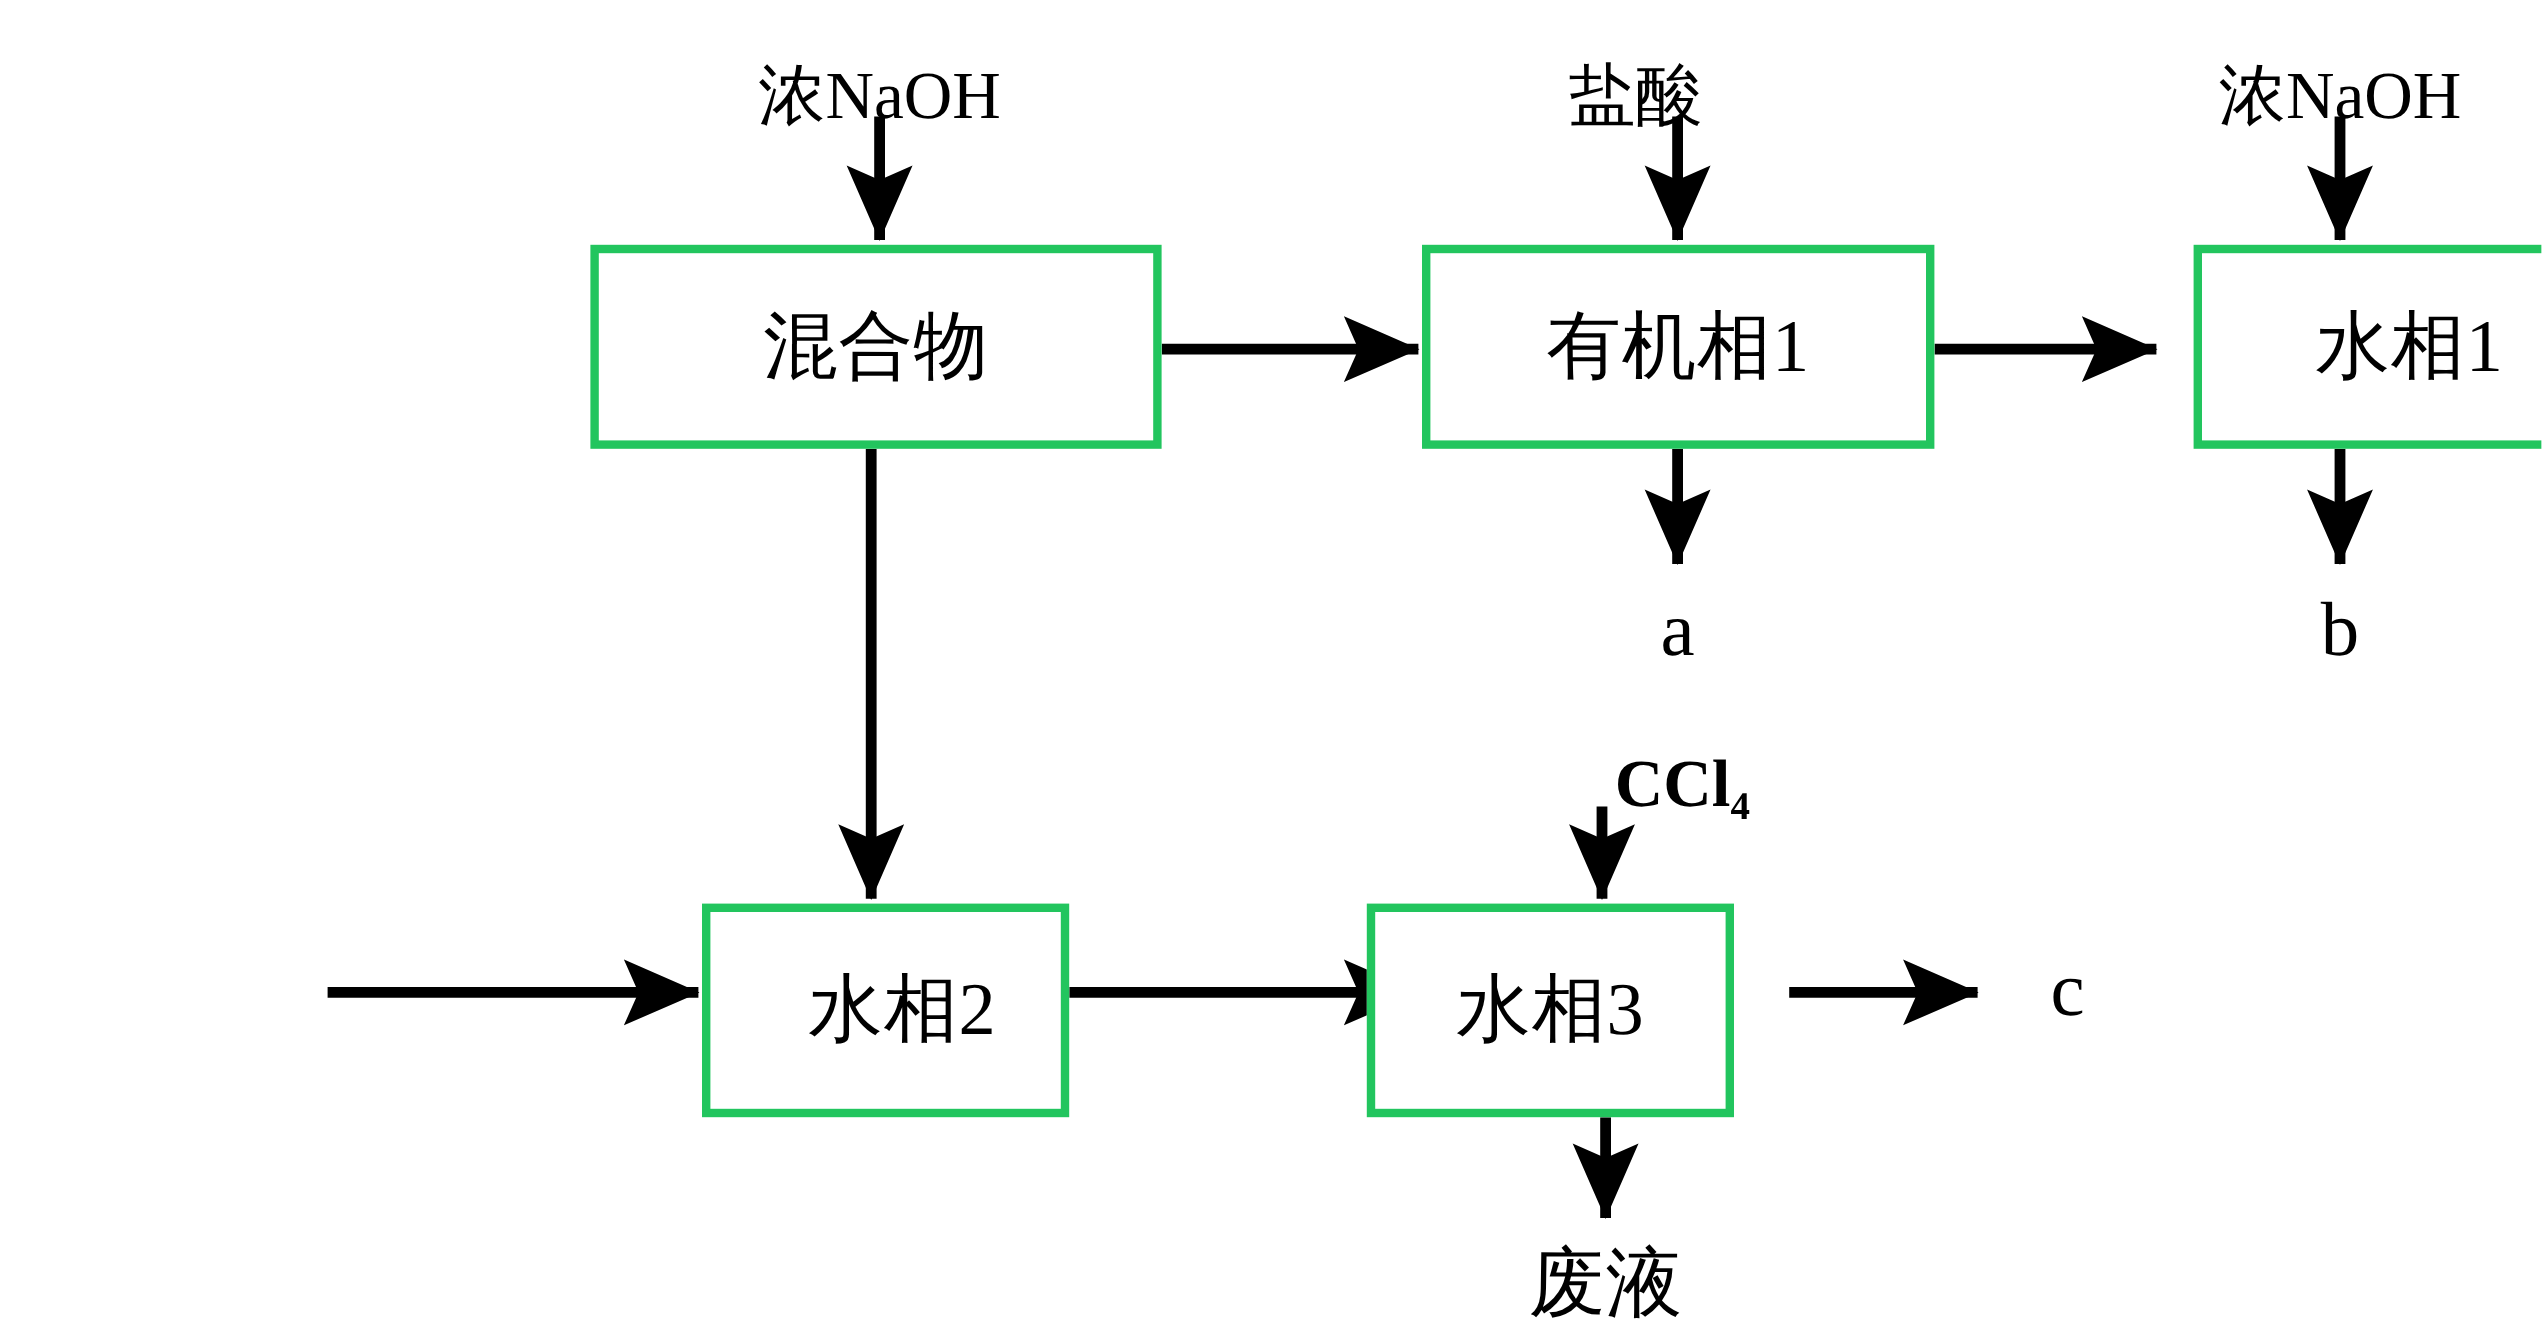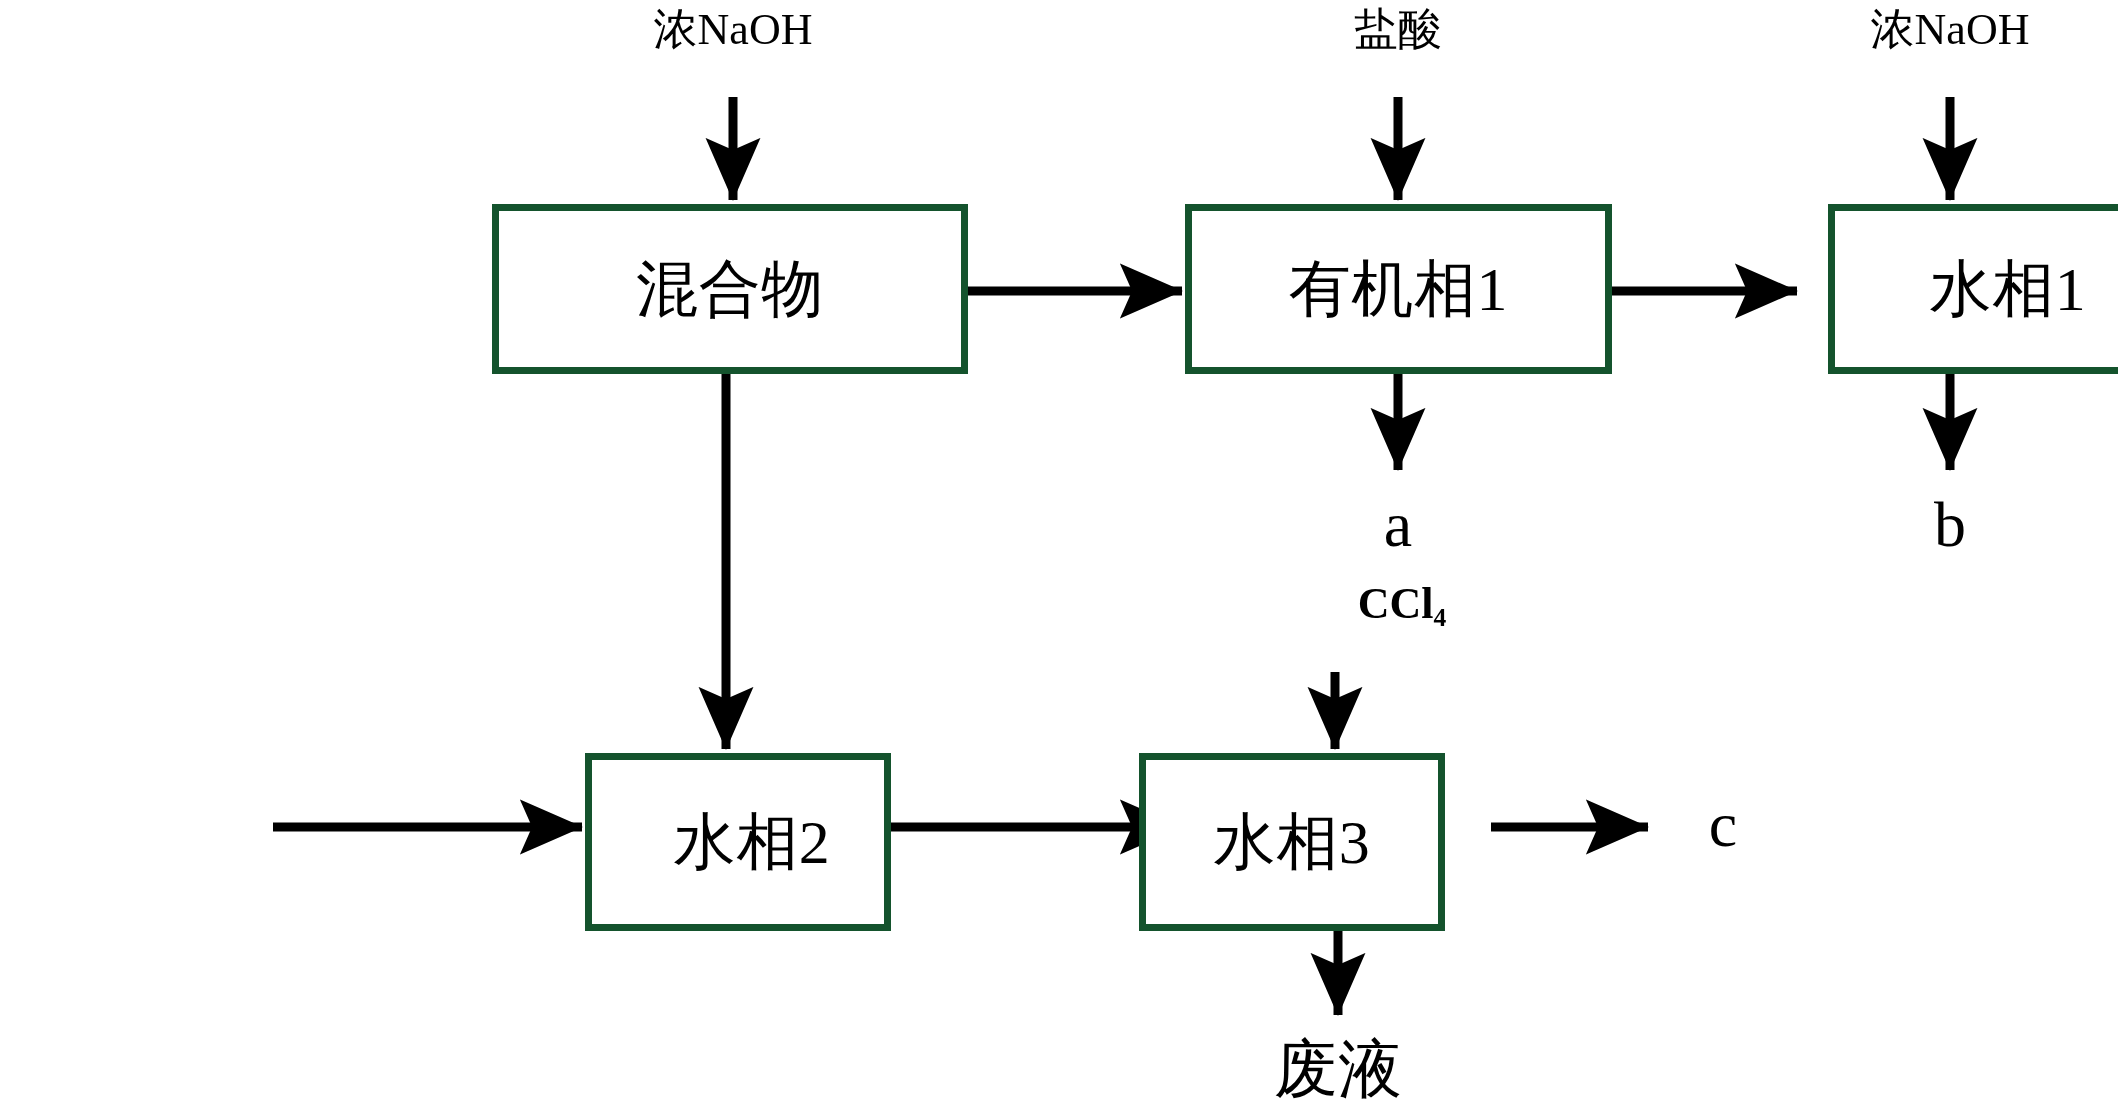--- a/index.html
+++ b/index.html
@@ -12,37 +12,38 @@
     width: 2118px;
     height: 1119px;
     background: #ffffff;
     font-family: "Liberation Serif", "DejaVu Serif", serif;
     color: #000000;
     overflow: hidden;
   }
   .node-box {
     position: absolute;
     box-sizing: border-box;
-    border: 7px solid #14532d;
+    border: 7px solid #22c55e;
     background: #ffffff;
     display: flex;
     align-items: center;
     justify-content: center;
   }
   .node-label {
     font-size: 62px;
     line-height: 1;
     letter-spacing: 0.01em;
     white-space: nowrap;
   }
   .text-label {
     position: absolute;
-    font-size: 44px;
+    font-size: 56px;
     line-height: 1;
     white-space: nowrap;
+    margin-top: 44px;
   }
   .text-label.centered {
     transform: translateX(-50%);
     text-align: center;
   }
   .text-label sub {
     font-size: 0.58em;
     vertical-align: -0.32em;
   }
   .out-label {
@@ -95,21 +96,21 @@
 
     <line x1="1335" y1="672" x2="1335" y2="749" stroke="#000000" stroke-width="9" marker-end="url(#arrowhead)"></line>
 
     <line x1="1491" y1="827" x2="1648" y2="827" stroke="#000000" stroke-width="9" marker-end="url(#arrowhead)"></line>
 
     <line x1="1338" y1="931" x2="1338" y2="1015" stroke="#000000" stroke-width="9" marker-end="url(#arrowhead)"></line>
   </svg>
 
   <div class="text-label centered" style="left:733px; top:8px;">浓NaOH</div>
 
-  <div class="text-label centered" style="left:1398px; top:8px;">盐酸</div>
+  <div class="text-label centered" style="left:1363px; top:8px;">盐酸</div>
 
   <div class="text-label centered" style="left:1950px; top:8px;">浓NaOH</div>
 
   <div class="text-label centered" style="left:1402px; top:582px;font-weight:bold;"><span>CCl</span><sub>4</sub></div>
 
 
   <div class="node-box" style="left:492px; top:204px; width:476px; height:170px;">
     <span class="node-label">混合物</span>
   </div>
 

